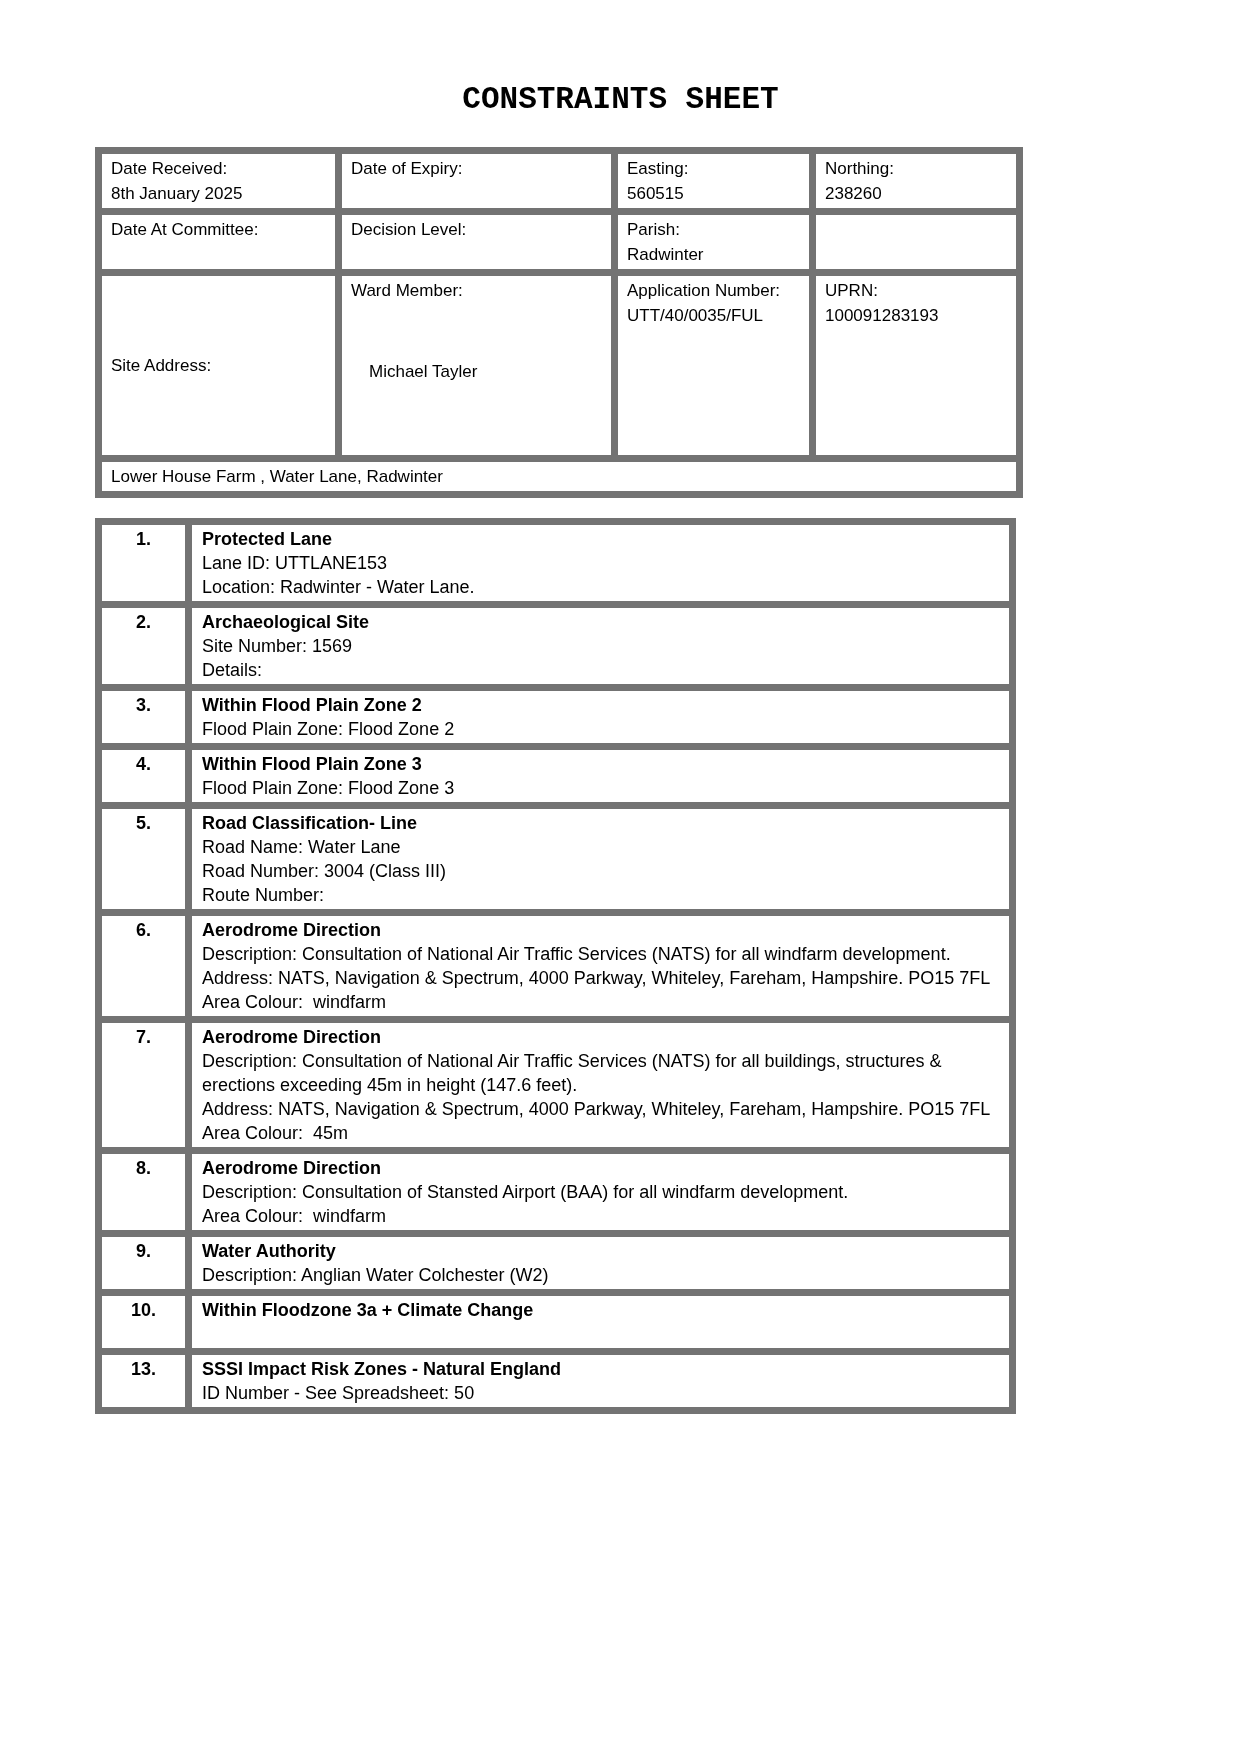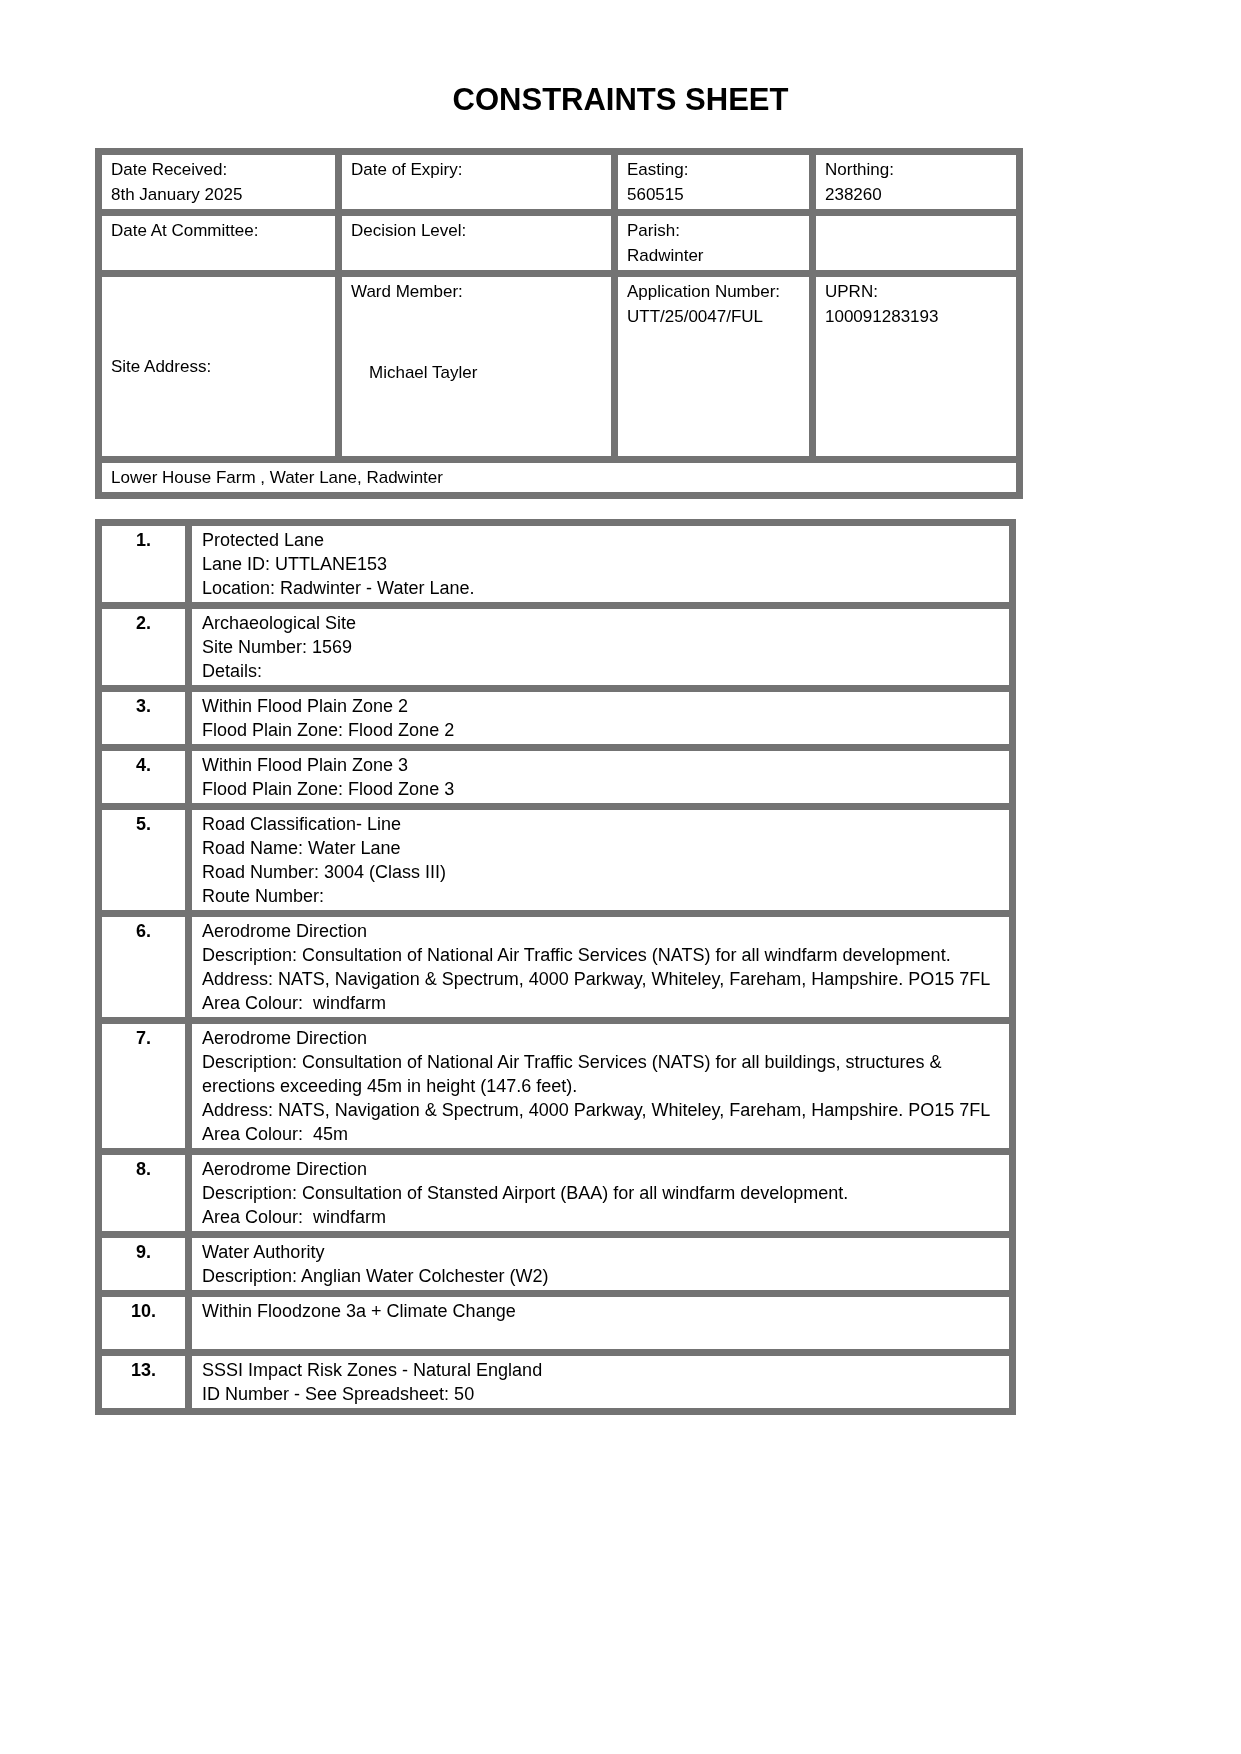--- a/index.html
+++ b/index.html
@@ -15,21 +15,21 @@
     min-height: 1754px;
     background: #ffffff;
     box-sizing: border-box;
     padding-top: 82px;
   }
   .doc-title {
     text-align: center;
     font-size: 31px;
     font-weight: bold;
     margin: 0 0 30px 0;
-    font-family: Liberation Sans, sans-serif;
+    font-family: Liberation Mono, monospace;
   }
   table {
     border-collapse: collapse;
     table-layout: fixed;
     margin-left: 95px;
     width: 921px;
   }
   td {
     border: 7px solid #737373;
     vertical-align: top;
@@ -57,21 +57,21 @@
     line-height: 24px;
   }
   .constraints-table .num-col { width: 90px; }
   .num-cell {
     text-align: center;
     font-weight: bold;
     padding: 2px 4px;
   }
   .content-cell { padding: 2px 10px; }
   .c-title {
-    font-weight: normal;
+    font-weight: bold;
     min-height: 24px;
     white-space: pre-wrap;
   }
   .c-line {
     white-space: pre-wrap;
     min-height: 24px;
   }
 </style>
 </head>
 <body>
@@ -122,21 +122,21 @@
       <tr class="r3">
         <td class="site-address-cell">
           <div>Site Address:</div>
         </td>
         <td>
           <div>Ward Member:</div>
           <div class="ward-member-value">Michael Tayler</div>
         </td>
         <td>
           <div>Application Number:</div>
-          <div>UTT/25/0047/FUL</div>
+          <div>UTT/40/0035/FUL</div>
         </td>
         <td>
           <div>UPRN:</div>
           <div>100091283193</div>
         </td>
       </tr>
       <tr class="r4">
         <td colspan="4">
           <div>Lower House Farm , Water Lane, Radwinter</div>
         </td>

